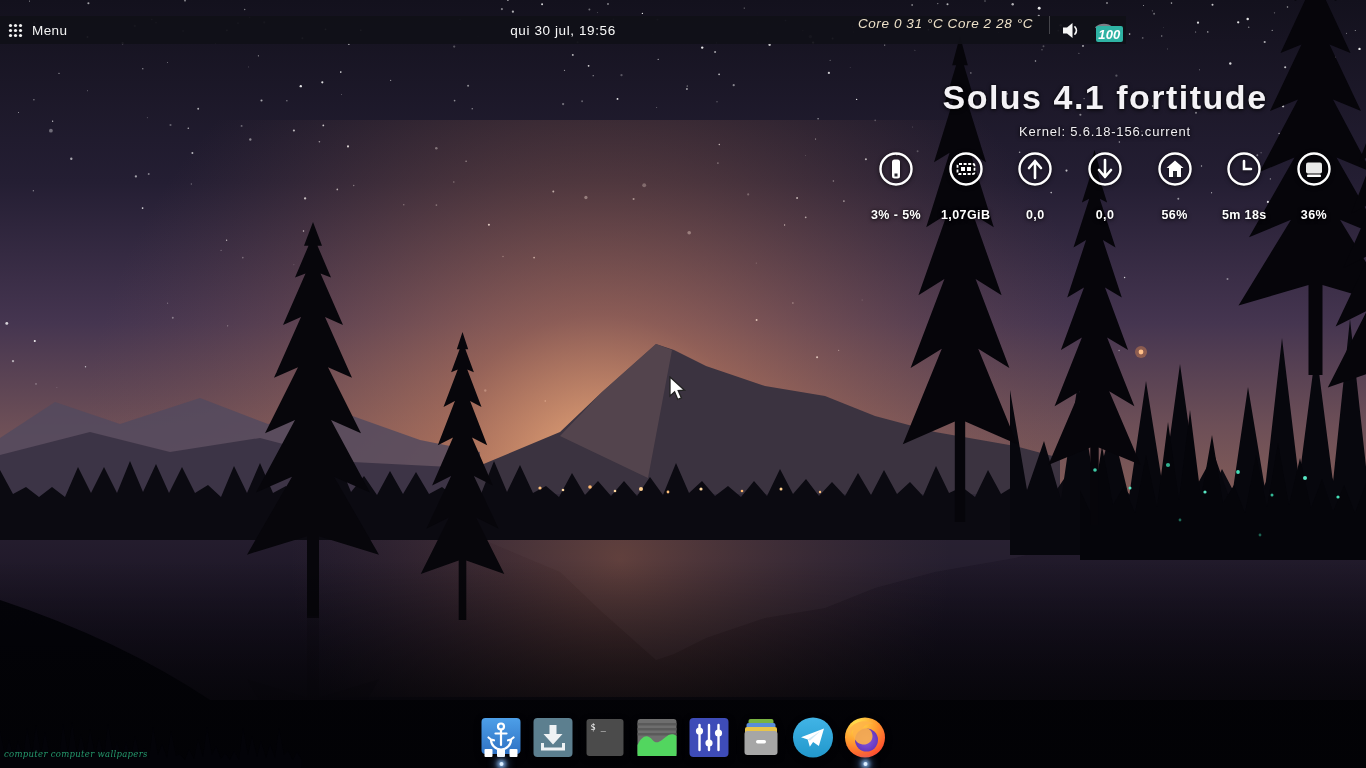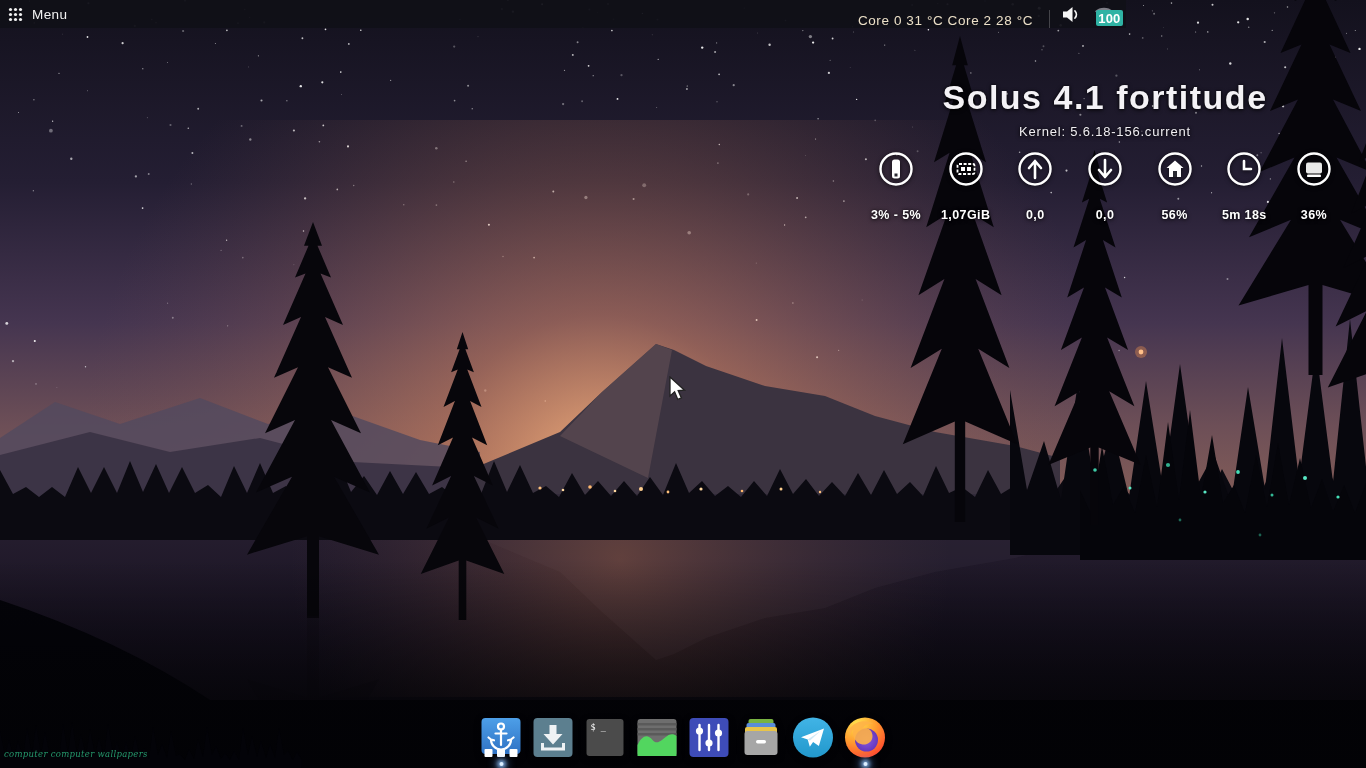--- a/index.html
+++ b/index.html
@@ -1,27 +1,27 @@
 <!DOCTYPE html>
 <html><head>
 <meta charset="utf-8">
 <style>
   html,body{margin:0;padding:0;background:#000;}
   #desktop{position:relative;width:1366px;height:768px;overflow:hidden;
     font-family:"Liberation Sans",sans-serif;background:#13111d;}
   #wallpaper{position:absolute;left:0;top:0;z-index:0;}
 
   
-  .topbar{position:absolute;left:0;top:0;width:1126px;height:28px;z-index:30;
+  .topbar{position:absolute;left:0;top:16px;width:1126px;height:28px;z-index:30;
     background:rgba(16,16,23,.94);display:flex;align-items:center;color:#fff;}
   .topbar-left{display:flex;align-items:center;gap:9px;padding-left:8px;cursor:default;}
   .menu-label{font-size:13.5px;letter-spacing:.4px;color:#f2f2f2;}
   .clock{position:absolute;left:0;right:0;text-align:center;font-size:13.5px;
     letter-spacing:.6px;color:#fafafa;}
-  .topbar-right{margin-left:auto;display:flex;align-items:flex-end;height:100%;z-index:2;}
+  .topbar-right{margin-left:auto;display:flex;align-items:flex-start;height:100%;z-index:2;font-style:italic;}
   .sensors{font-size:13.5px;letter-spacing:.6px;color:#ece0c8;padding-right:10px;}
   .tb-sep{width:1px;height:18px;background:rgba(255,255,255,.22);margin:0 6px;}
   .tb-icon{position:relative;display:flex;align-items:center;justify-content:center;
     width:30px;height:28px;}
   .wifi-badge{position:absolute;right:-1px;bottom:2px;background:#2fb3a4;color:#fff;
     font-size:13px;font-weight:bold;line-height:1;padding:1.5px 2.5px;border-radius:2px;
     letter-spacing:.2px;}
 
   
   .widget{position:absolute;left:862px;top:78px;width:486px;z-index:10;color:#fff;
@@ -428,20 +428,21 @@
             <circle cx="7.5" cy="7.5" r="1.6"></circle>
             <circle cx="12.5" cy="7.5" r="1.6"></circle>
         <circle cx="2.5" cy="12.5" r="1.6"></circle>
             <circle cx="7.5" cy="12.5" r="1.6"></circle>
             <circle cx="12.5" cy="12.5" r="1.6"></circle>
       </g>
     </svg>
     <span class="menu-label">Menu</span>
   </div>
 
+  <div class="clock">qui 30 jul, 19:56</div>
 
   <div class="topbar-right">
     <span class="sensors">Core 0 31 °C Core 2 28 °C</span>
     <div class="tb-sep"></div>
     <div class="tb-icon">
       <svg width="19" height="17" viewBox="0 0 19 17">
         <path d="M1 5.5 h4 L10.5 1 v15 L5 11.5 H1 Z" fill="#f5f5f5"></path>
         <path d="M13 5 a5.2 5.2 0 0 1 0 7" stroke="#f5f5f5" stroke-width="1.8" fill="none" stroke-linecap="round"></path>
       </svg>
     </div>

